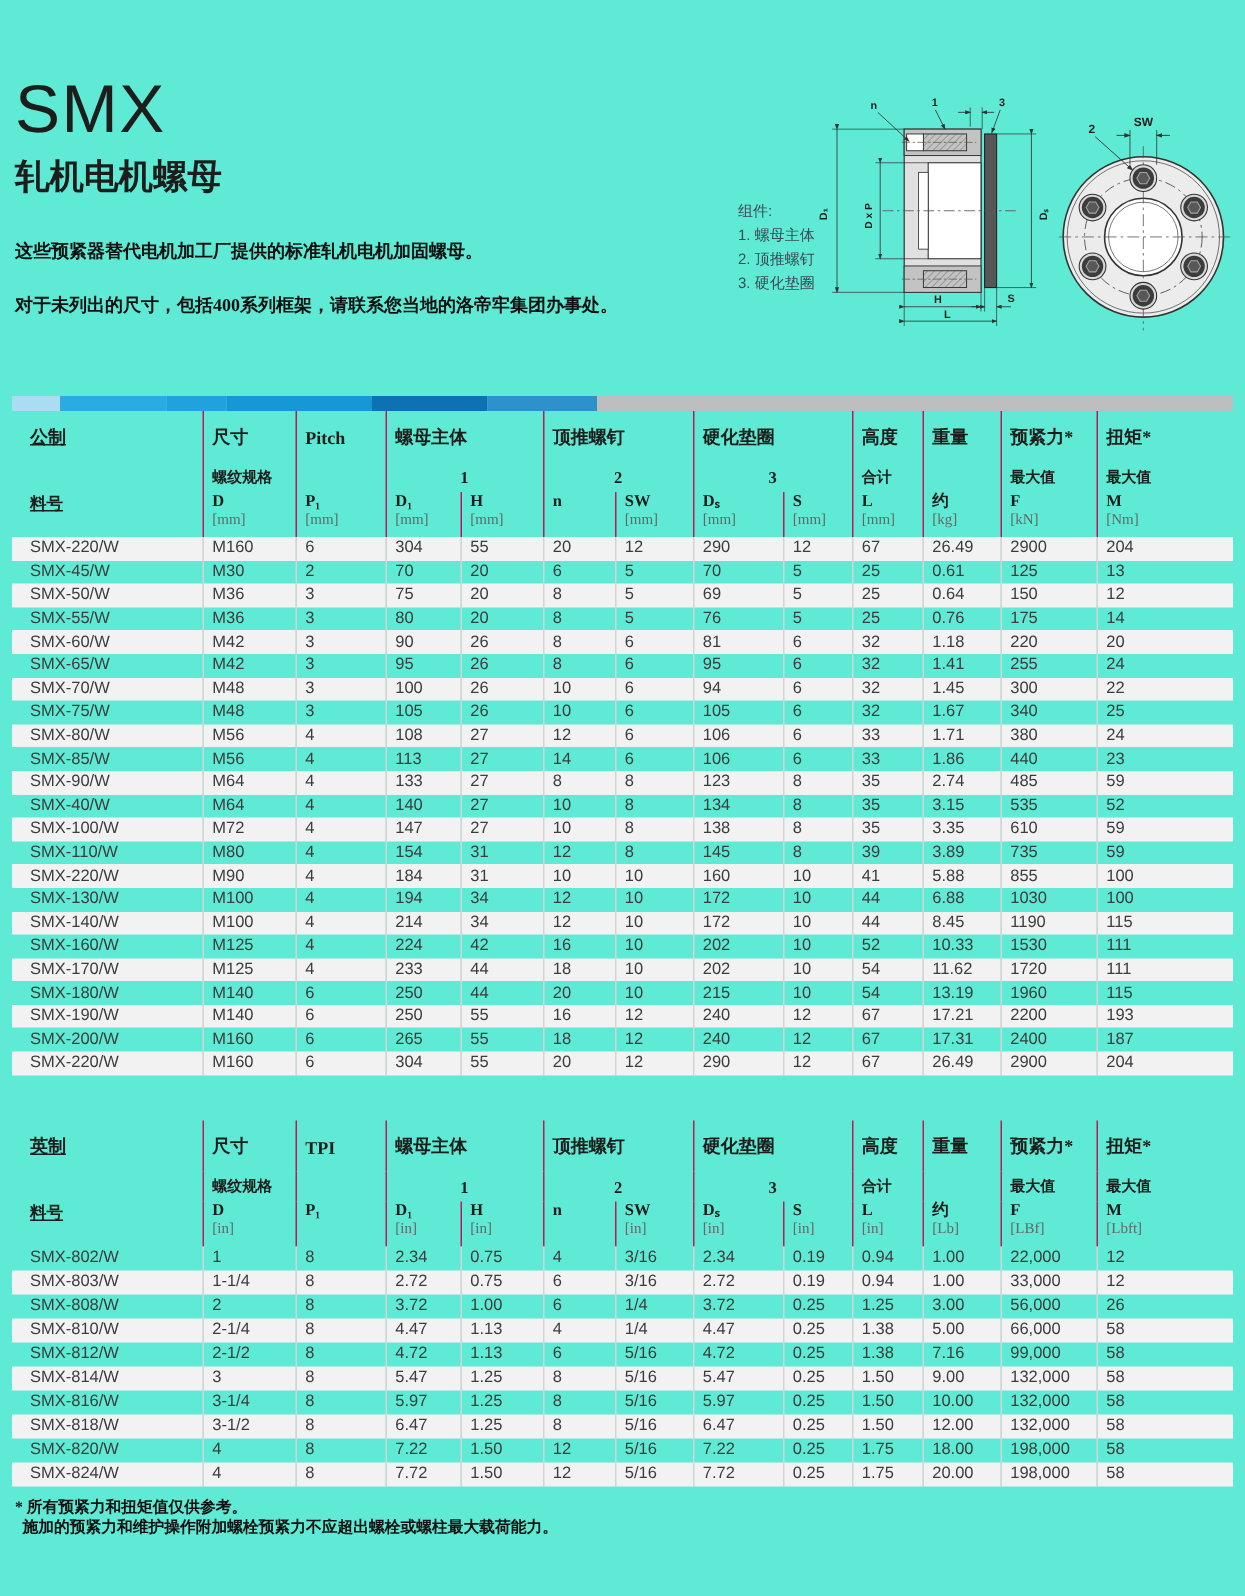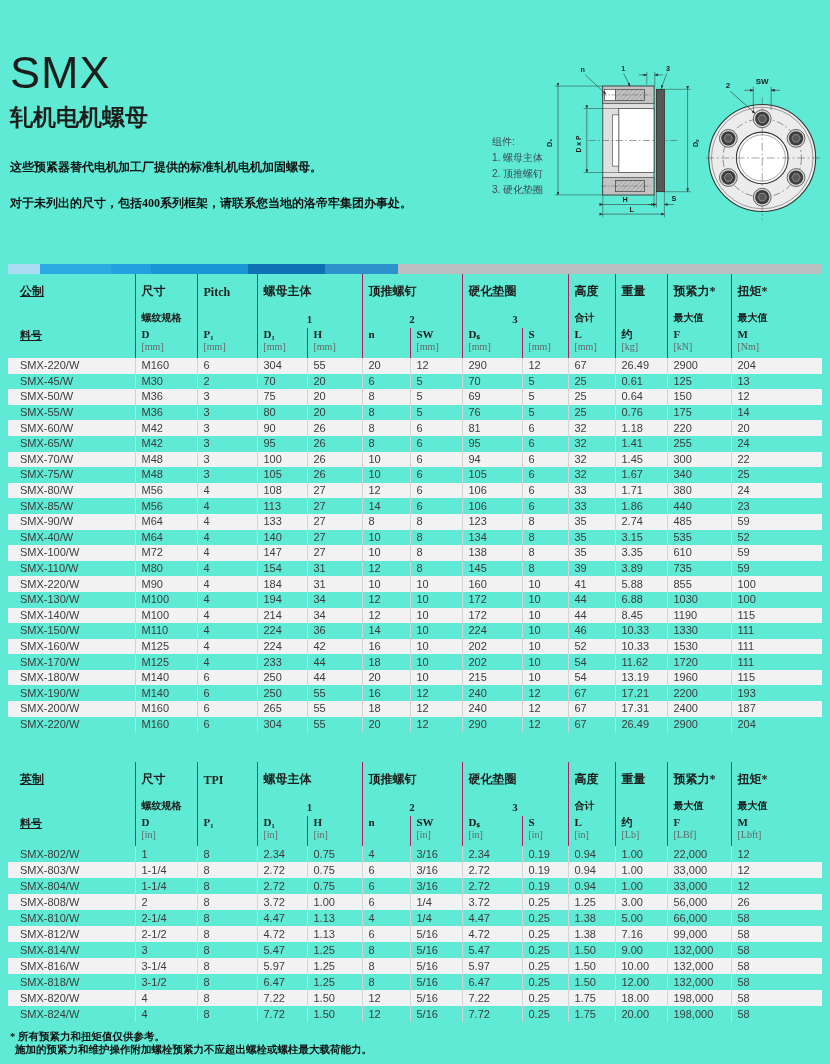--- a/index.html
+++ b/index.html
@@ -536,35 +536,20 @@
             <td>12</td>
             <td>10</td>
             <td>172</td>
             <td>10</td>
             <td>44</td>
             <td>8.45</td>
             <td>1190</td>
             <td>115</td>
           </tr>
           <tr>
-            <td>SMX-150/W</td>
-            <td>M110</td>
-            <td>4</td>
-            <td>224</td>
-            <td>36</td>
-            <td>14</td>
-            <td>10</td>
-            <td>224</td>
-            <td>10</td>
-            <td>46</td>
-            <td>10.33</td>
-            <td>1330</td>
-            <td>111</td>
-          </tr>
-          <tr>
             <td>SMX-160/W</td>
             <td>M125</td>
             <td>4</td>
             <td>224</td>
             <td>42</td>
             <td>16</td>
             <td>10</td>
             <td>202</td>
             <td>10</td>
             <td>52</td>
@@ -770,35 +755,20 @@
             <td>6</td>
             <td>3/16</td>
             <td>2.72</td>
             <td>0.19</td>
             <td>0.94</td>
             <td>1.00</td>
             <td>33,000</td>
             <td>12</td>
           </tr>
           <tr>
-            <td>SMX-804/W</td>
-            <td>1-1/4</td>
-            <td>8</td>
-            <td>2.72</td>
-            <td>0.75</td>
-            <td>6</td>
-            <td>3/16</td>
-            <td>2.72</td>
-            <td>0.19</td>
-            <td>0.94</td>
-            <td>1.00</td>
-            <td>33,000</td>
-            <td>12</td>
-          </tr>
-          <tr>
             <td>SMX-808/W</td>
             <td>2</td>
             <td>8</td>
             <td>3.72</td>
             <td>1.00</td>
             <td>6</td>
             <td>1/4</td>
             <td>3.72</td>
             <td>0.25</td>
             <td>1.25</td>

